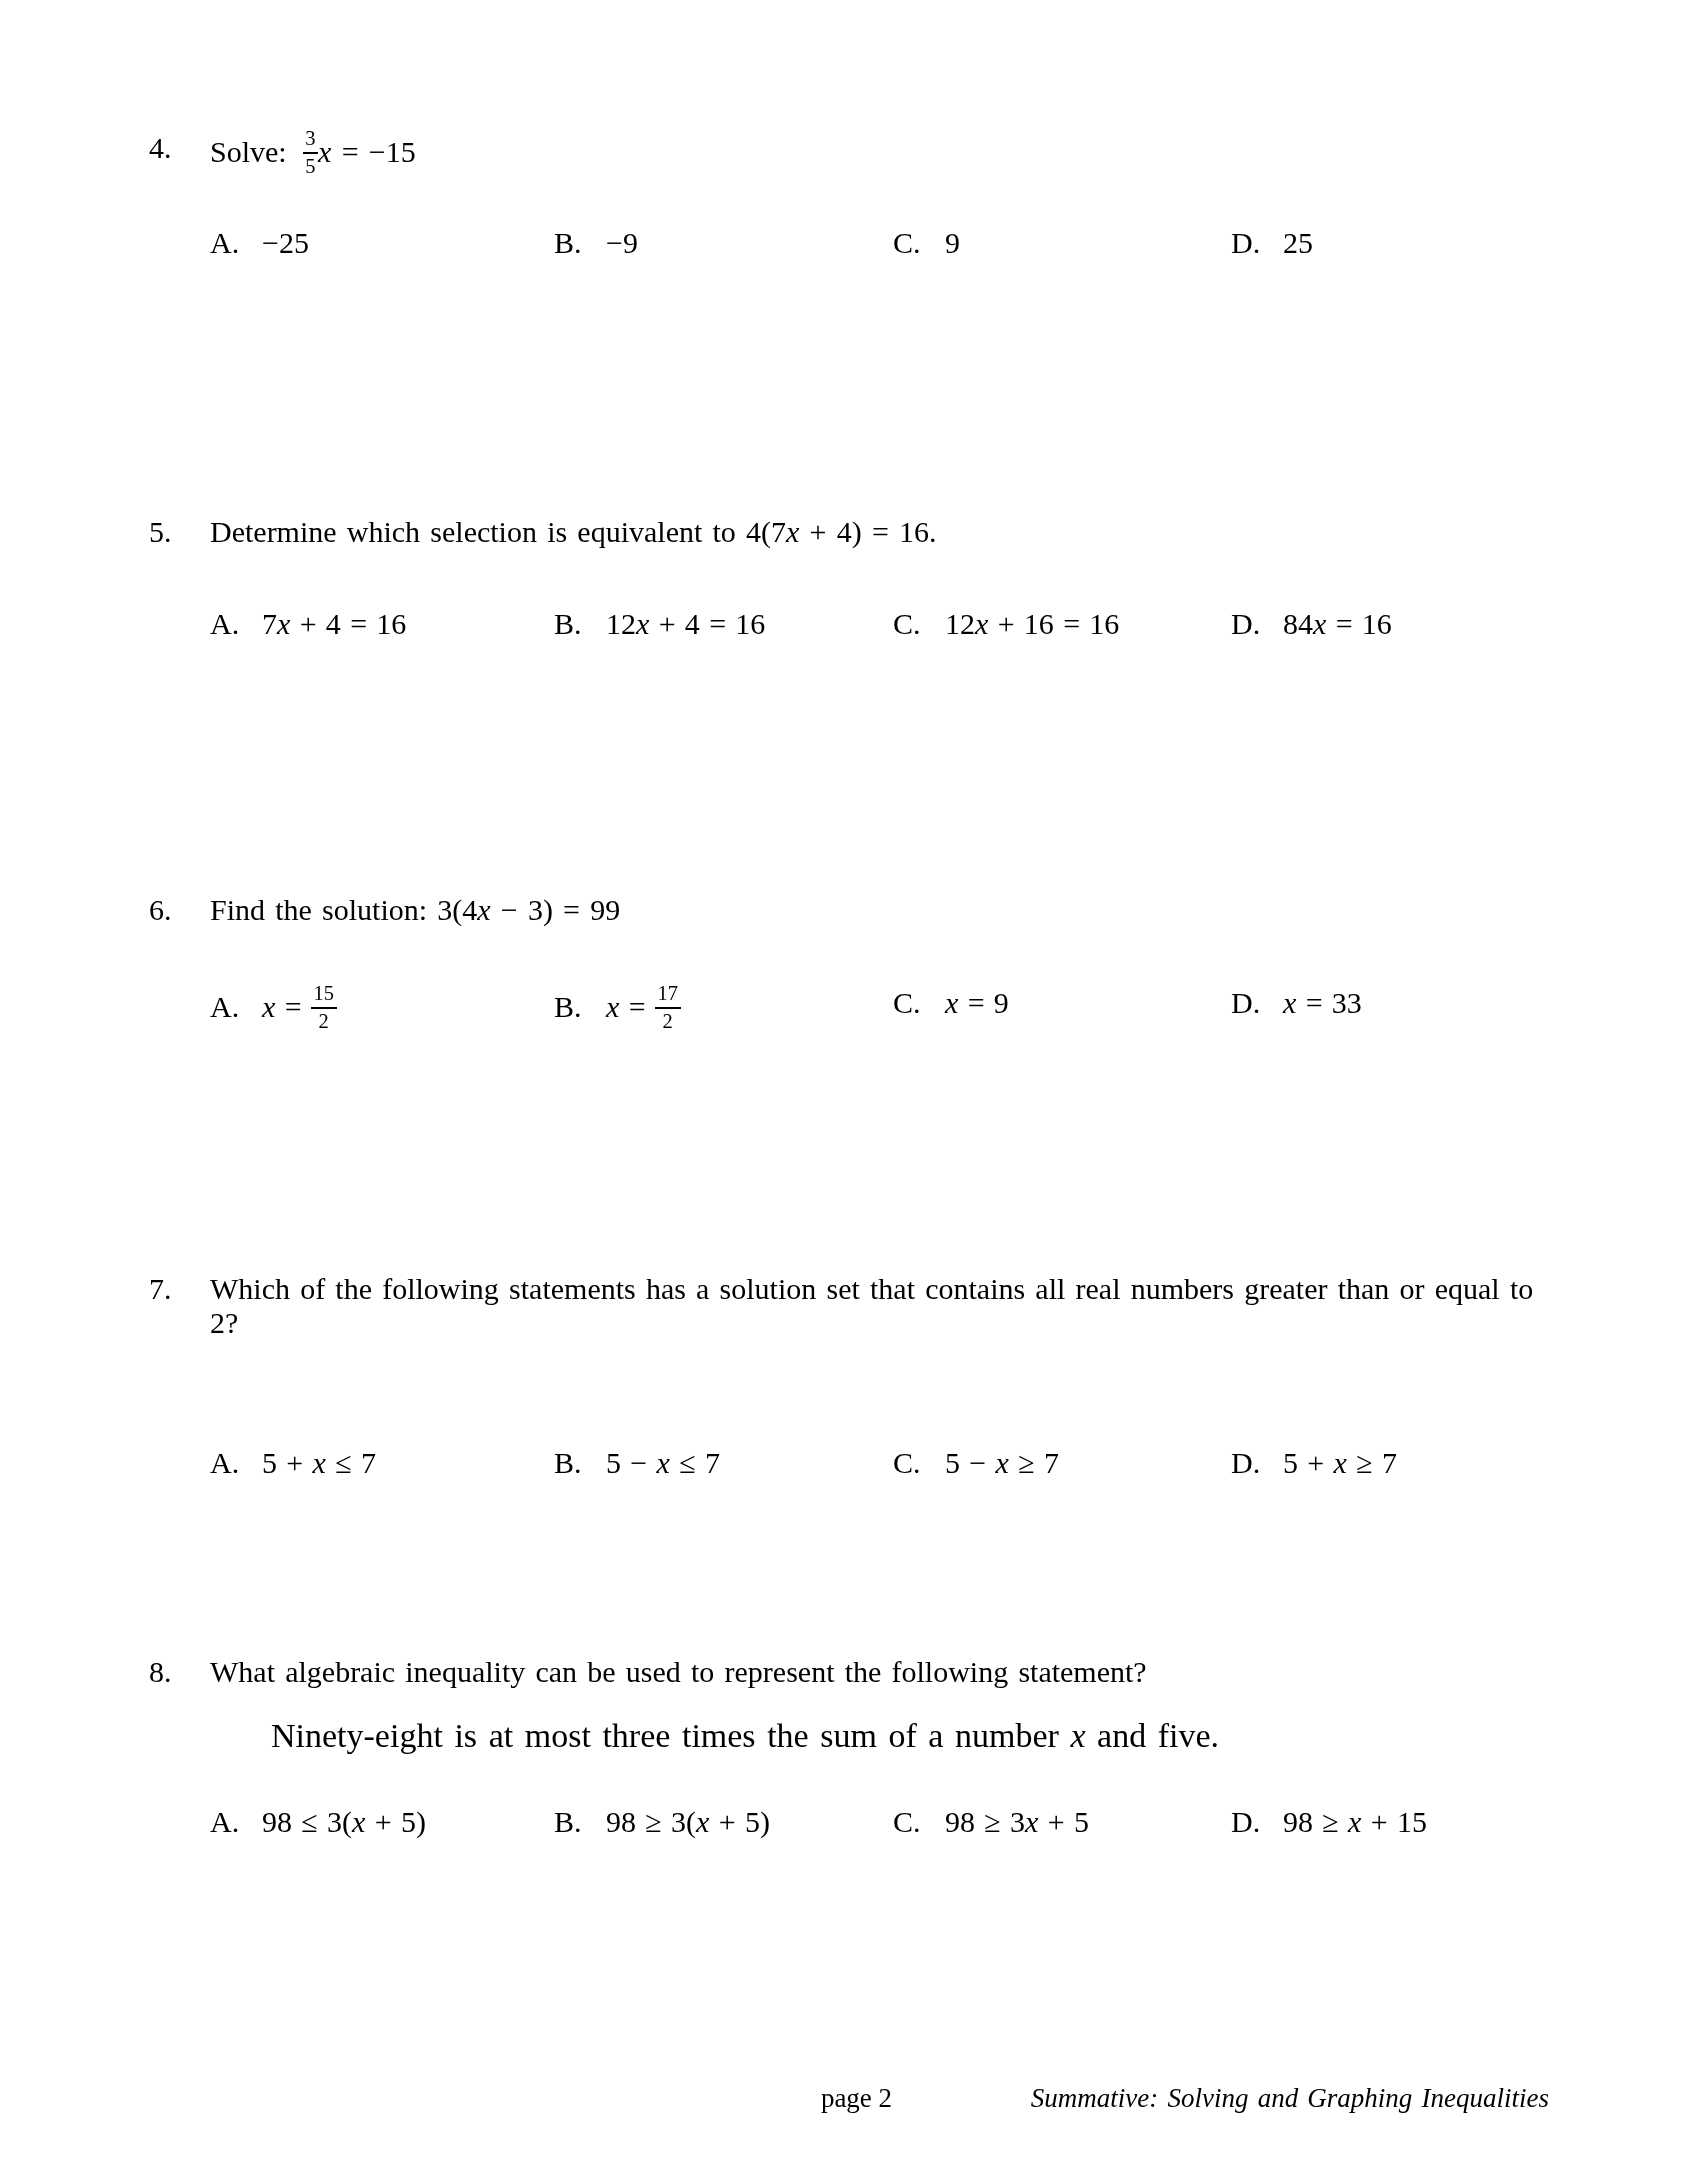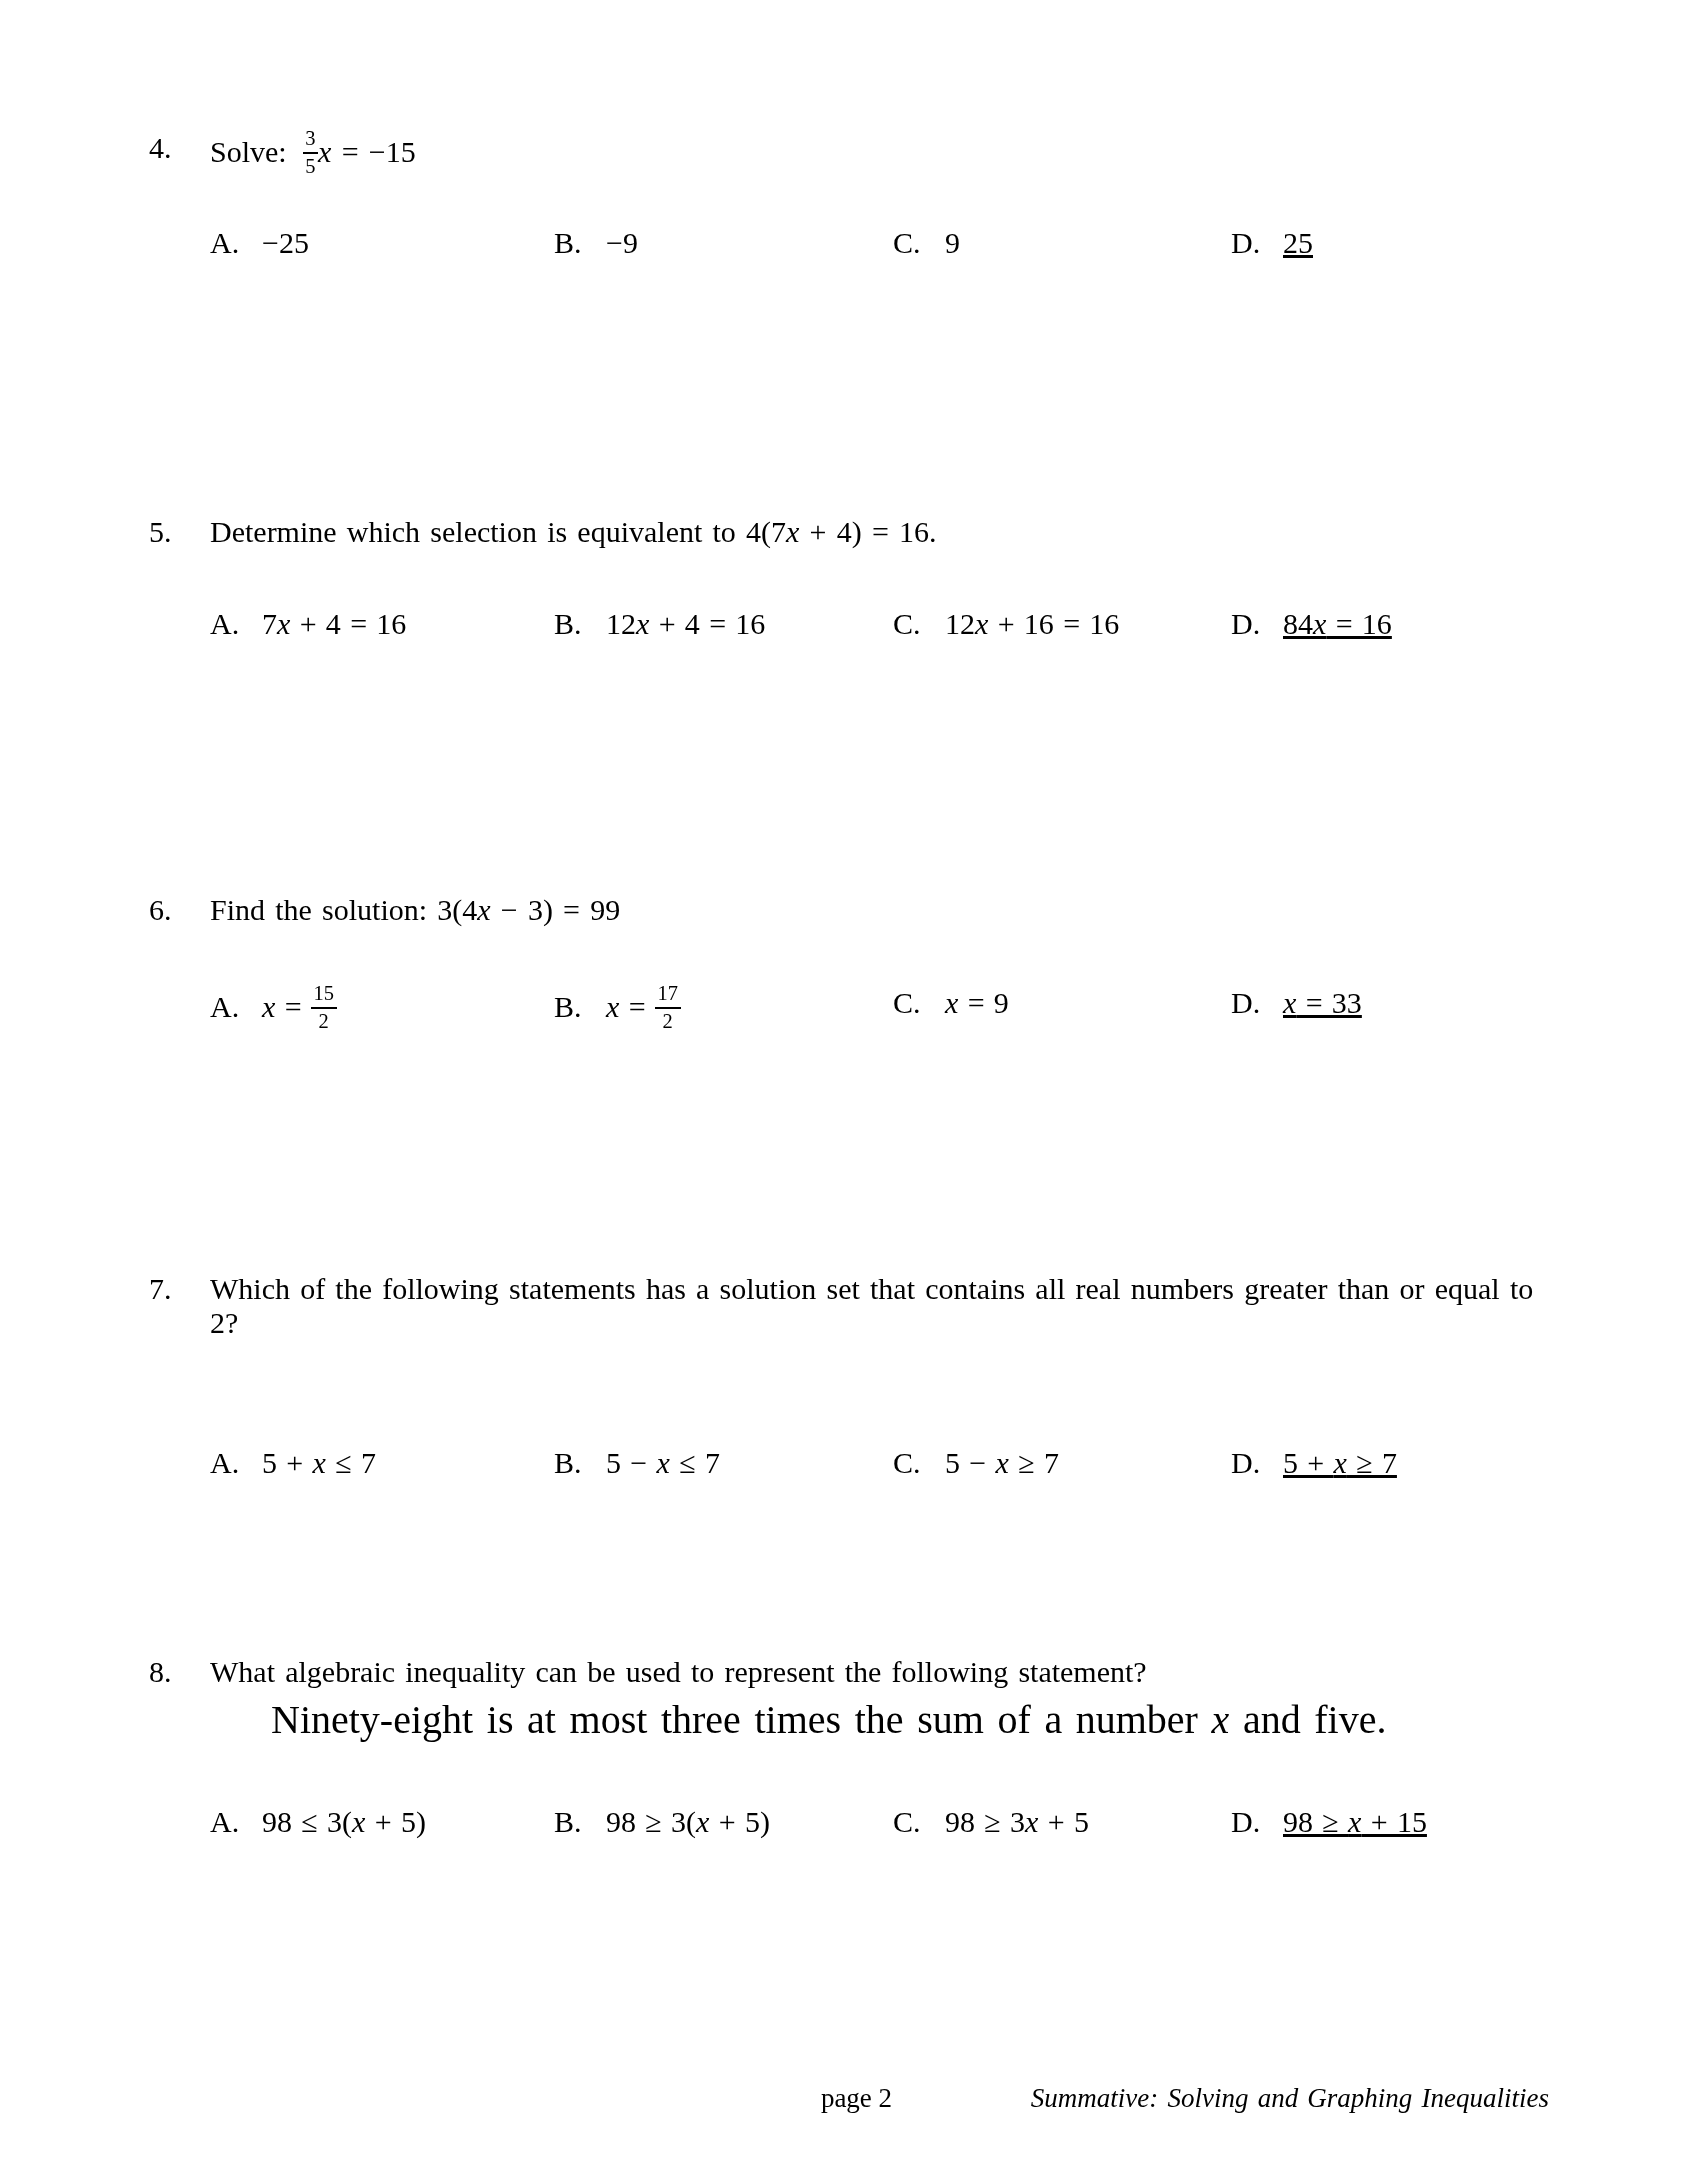--- a/index.html
+++ b/index.html
@@ -27,34 +27,34 @@
   .choice {
     position: absolute; top: 0;
     font-size: 30px; line-height: 34px;
     white-space: nowrap;
     word-spacing: 0.06em;
   }
   .choice .letter { display: inline-block; min-width: 52px; }
   .col-a { left: 210px; }
   .col-b { left: 554px; }
   .col-c { left: 893px; }
-  .col-d { left: 1231px; text-decoration: underline; }
+  .col-d { left: 1231px; }
   .var, i { font-style: italic; }
   .frac {
     display: inline-flex; flex-direction: column;
     text-align: center; vertical-align: middle;
     font-size: 20.5px; line-height: 1.05;
     position: relative; top: -2.6px;
   }
   .frac .num { border-bottom: 2px solid #000; padding: 0 2.6px 2px 2.6px; }
   .frac .den { padding-top: 2px; }
   .frac-gap { margin-left: 16px; }
   .statement {
-    position: absolute; left: 271px; top: 48px;
-    font-size: 40px; line-height: 34px;
+    position: absolute; left: 271px; top: 64px;
+    font-size: 34px; line-height: 34px;
     word-spacing: 0.09em;
     white-space: nowrap;
   }
   .footer { position: absolute; top: 2083px; left: 0; width: 1687px; font-size: 27px; }
   .footer .pg { position: absolute; left: 50%; transform: translateX(-50%); margin-left: 13px; }
   .footer .doc-title { position: absolute; right: 138px; word-spacing: 0.09em; font-style: italic; }
 </style>
 </head>
 <body>
 

